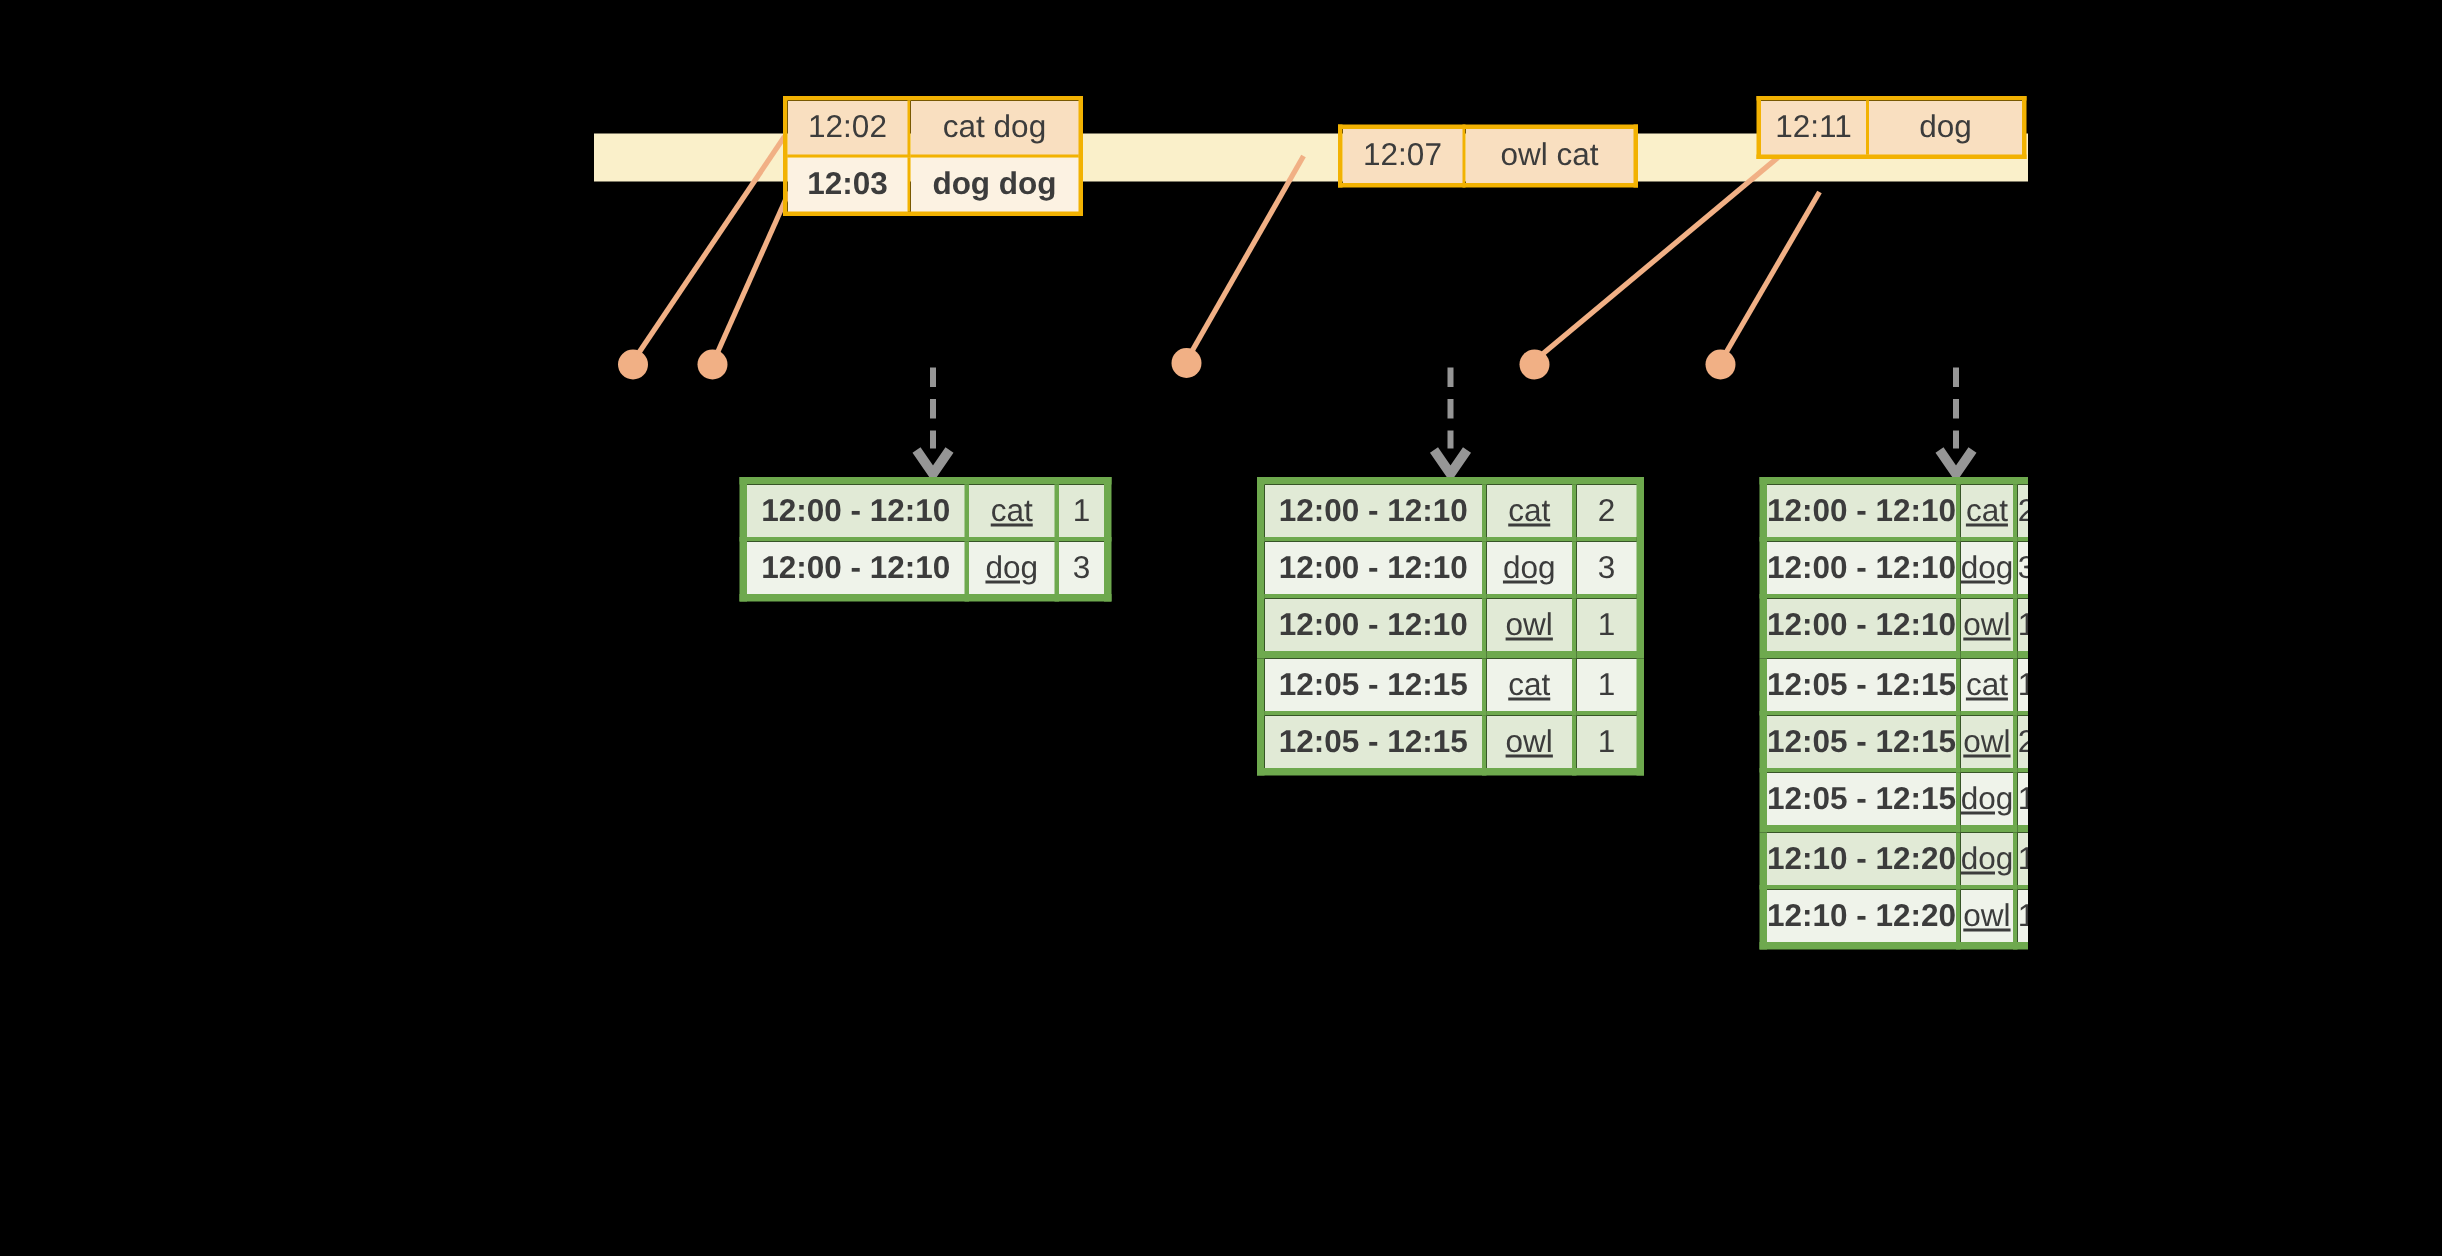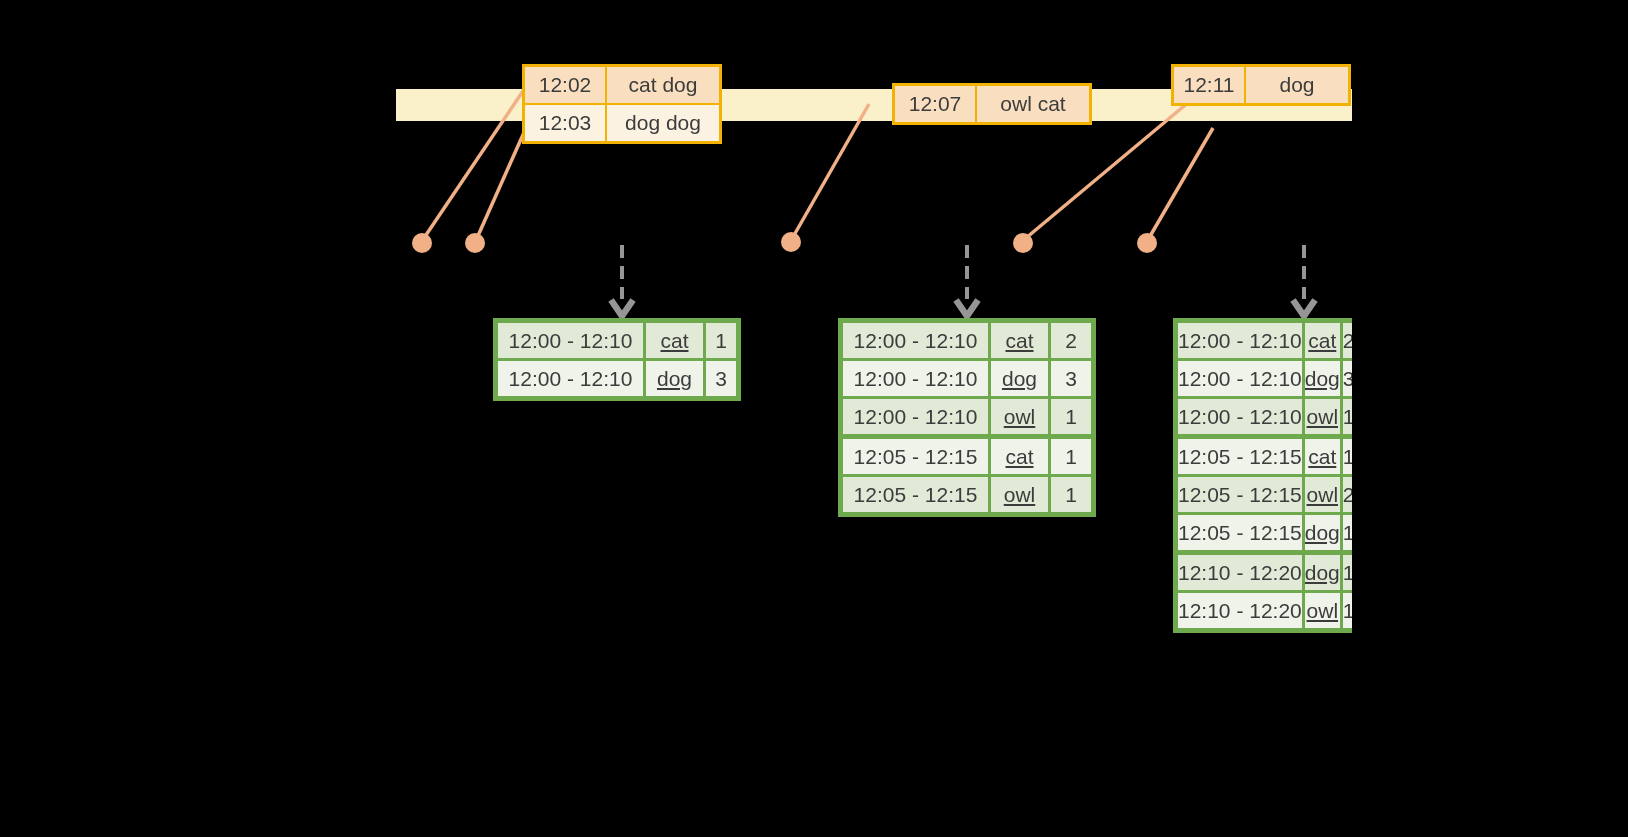--- a/index.html
+++ b/index.html
@@ -9,34 +9,34 @@
 
   
   table{position:absolute;border-collapse:collapse;table-layout:fixed;}
   td{text-align:center;vertical-align:middle;color:var(--text);font-size:21px;
      overflow:hidden;white-space:nowrap;padding:0;}
 
   
   .etable{border:3px solid var(--event-border);}
   .etable td{border:2px solid var(--event-border);height:36px;}
   .etable tr.dark  td{background:var(--event-row-dark);}
-  .etable tr.light td{background:var(--event-row-light);}
+  .etable tr.light td{background:var(--event-row-light);font-weight:bold;}
   .e-time{width:80px;} .e-words{width:112px;}
   #etable1{left:522px;top:64px;}
   #etable2{left:892px;top:83px;}
   #etable3{left:1171px;top:64px;}
   #etable3 .e-time{width:70px;} #etable3 .e-words{width:102px;}
 
   
   .rtable{border:5px solid var(--result-border);}
   .rtable td{border:3px solid var(--result-border);height:35px;}
   .rtable tr.dark  td{background:var(--result-row-dark);}
   .rtable tr.light td{background:var(--result-row-light);}
   .rtable tr.group-start td{border-top-width:5px;}
-  .c-window{width:145px;} .c-word{width:57px;text-decoration:underline;} .c-count{width:40px;}
+  .c-window{width:145px;font-weight:bold;} .c-word{width:57px;text-decoration:underline;} .c-count{width:40px;}
   #rtable1{left:493px;top:318px;} #rtable1 .c-count{width:30px;}
   #rtable2{left:838px;top:318px;}
   #rtable3{left:1173px;top:318px;}
 
   
   .tl-arrow{fill:var(--timeline-fill);}
   .connector{stroke:var(--connector);stroke-width:3.5px;fill:none;}
   .dot{fill:var(--connector);}
   .trigger-shaft{stroke:var(--trigger-arrow);stroke-width:4px;stroke-dasharray:13 8;fill:none;}
   .trigger-head{stroke:var(--trigger-arrow);stroke-width:6.5px;fill:none;}

